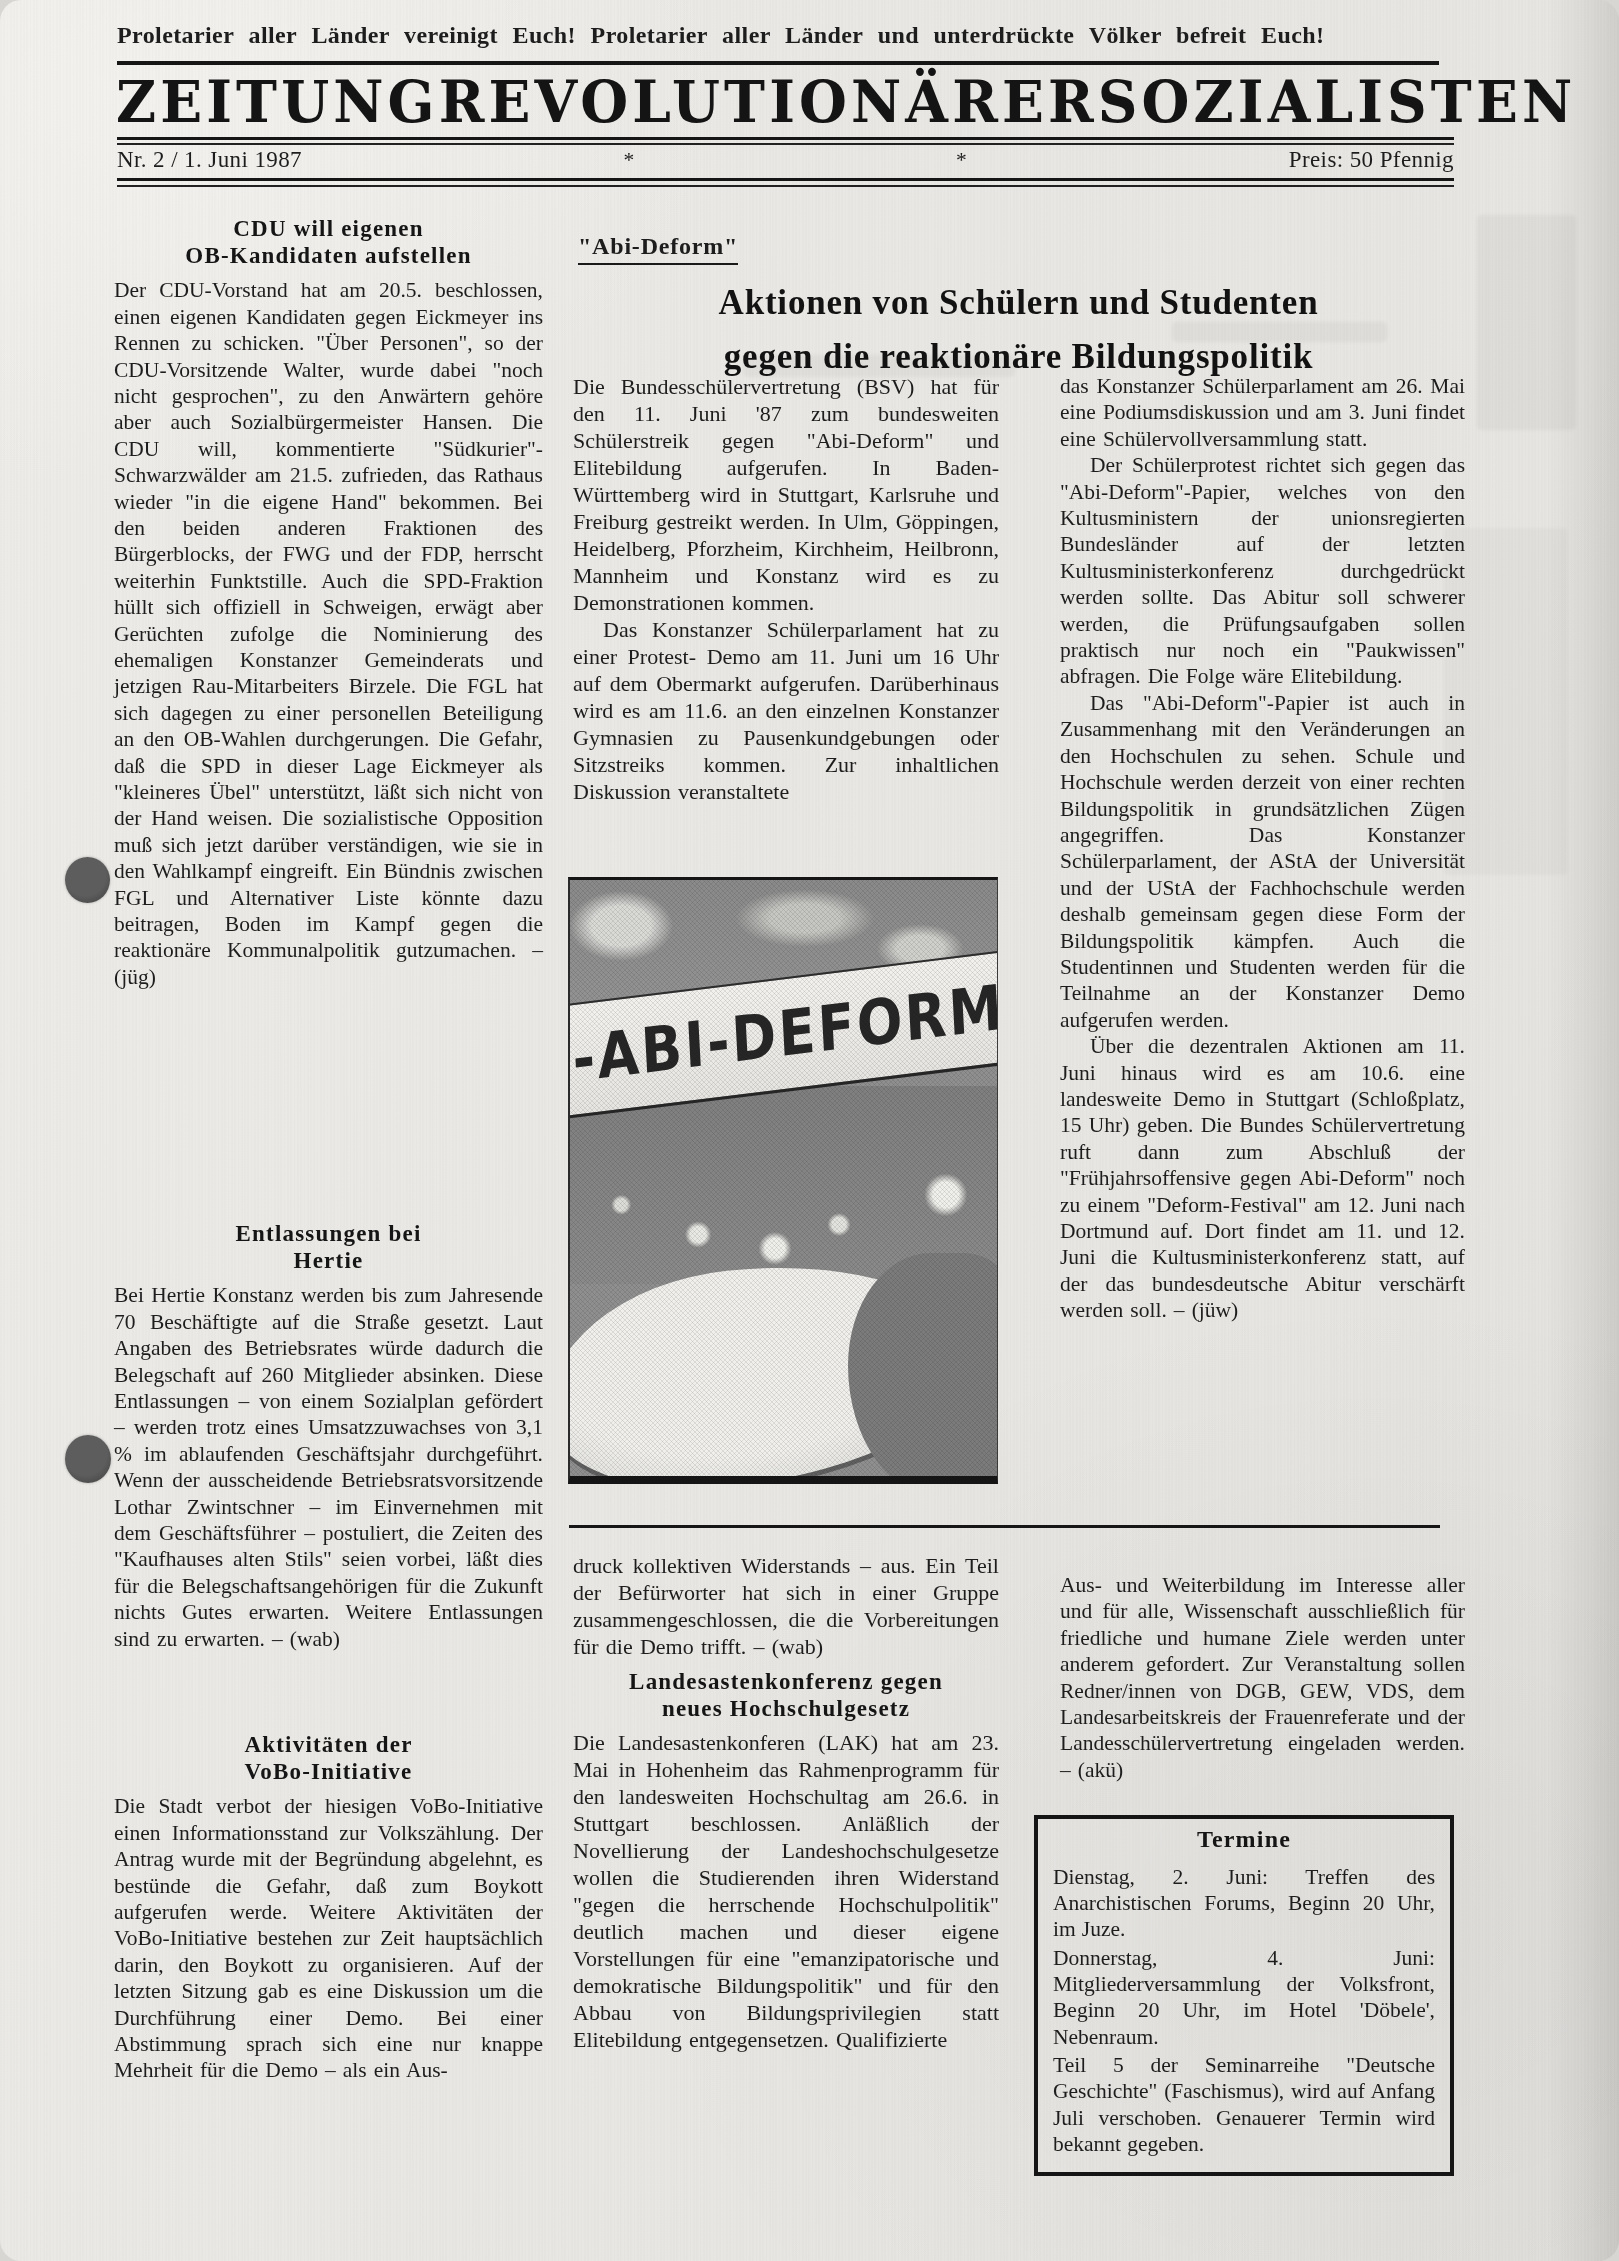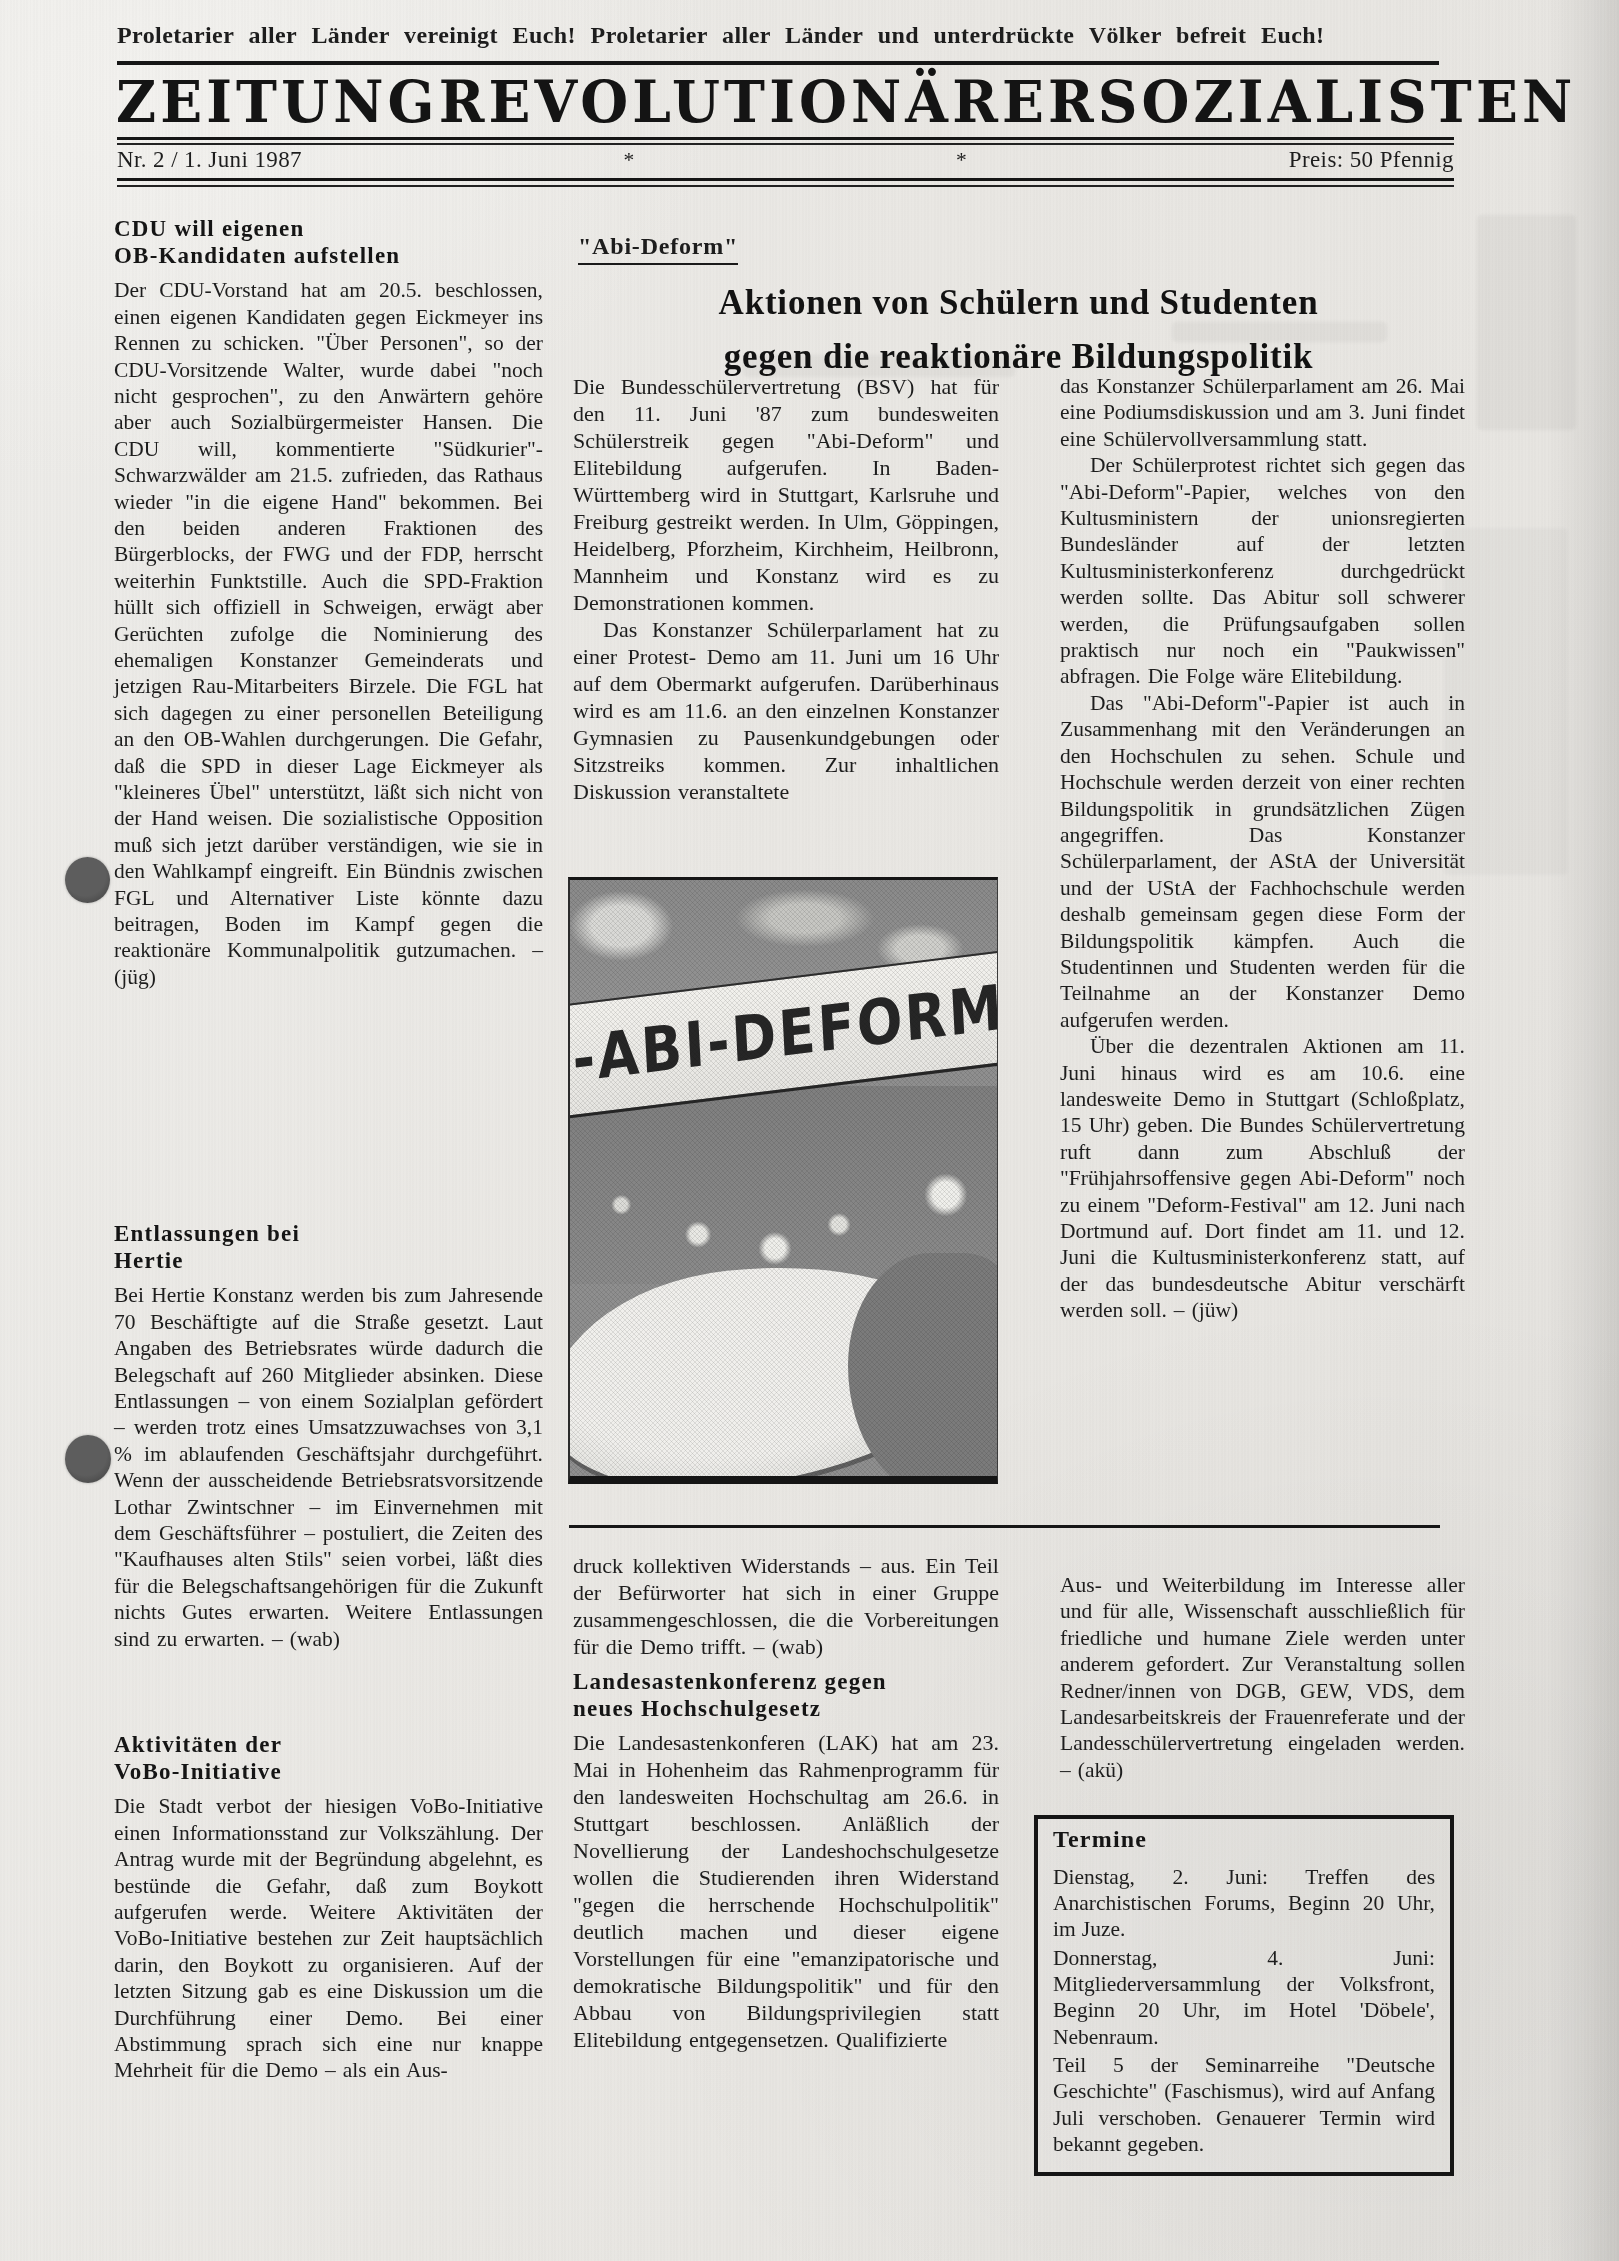--- a/index.html
+++ b/index.html
@@ -9,20 +9,21 @@
     background:#d8d6d2;
   }
   .page{
     position:relative;width:1619px;height:2261px;overflow:hidden;
     color:#1d1d1d;
     background:
       linear-gradient(to right, rgba(0,0,0,0) 95.5%, rgba(0,0,0,0.05) 98%, rgba(0,0,0,0.10) 100%),
       radial-gradient(ellipse 990px 660px at 8% 4%, #f2f1ee 0%, rgba(242,241,238,0) 60%),
       radial-gradient(ellipse 1155px 990px at 85% 85%, rgba(0,0,0,0.035) 0%, rgba(0,0,0,0) 65%),
       linear-gradient(105deg,#edecE9 0%, #e9e7e3 45%, #e7e5e1 75%, #e2e0dc 100%);
+    border-radius: 21px;
   }
   .texture{
     position:absolute;inset:0;pointer-events:none;
     background:repeating-linear-gradient(90deg, rgba(0,0,0,0.012) 0 1.7px, rgba(255,255,255,0.012) 1.7px 3.3px);
   }
   
   .slogan{
     position:absolute;left:117px;top:21.5px;width:1320px;
     font-size:24px;font-weight:600;letter-spacing:0.4px;word-spacing:8.3px;
     text-align:justify;text-align-last:justify;white-space:nowrap;
@@ -38,21 +39,21 @@
     transform:scaleY(1.06);
   }
   .infoline{
     position:absolute;left:117px;top:147px;width:1337px;
     display:flex;justify-content:space-between;align-items:baseline;
     font-size:23px;font-weight:400;letter-spacing:0.4px;
   }
   .infoline .star{font-size:21.5px;}
   
   .art{position:absolute;}
-  .hd{display:block;text-align:left;font-weight:700;font-size:23px;line-height:27px;letter-spacing:1.2px;color:#151515;}
+  .hd{display:block;text-align:center;font-weight:700;font-size:23px;line-height:27px;letter-spacing:1.2px;color:#151515;}
   .body-p{margin:0;font-size:21.5px;line-height:26.4px;text-align:justify;word-spacing:1.7px;color:#1d1d1d;hyphens:auto;overflow-wrap:break-word;}
   .body-p + .body-p{text-indent:30px;}
   .col-left-art .body-p{margin-top:8.3px;}
   .mid .body-p{font-size:22px;line-height:27px;}
   .kicker{
     position:absolute;left:578px;top:233px;
     font-size:24px;font-weight:700;letter-spacing:0.8px;
     border-bottom:2.5px solid #1a1a1a;padding-bottom:3.3px;
   }
   .headline{position:absolute;left:573px;top:276px;width:891px;text-align:center;}

